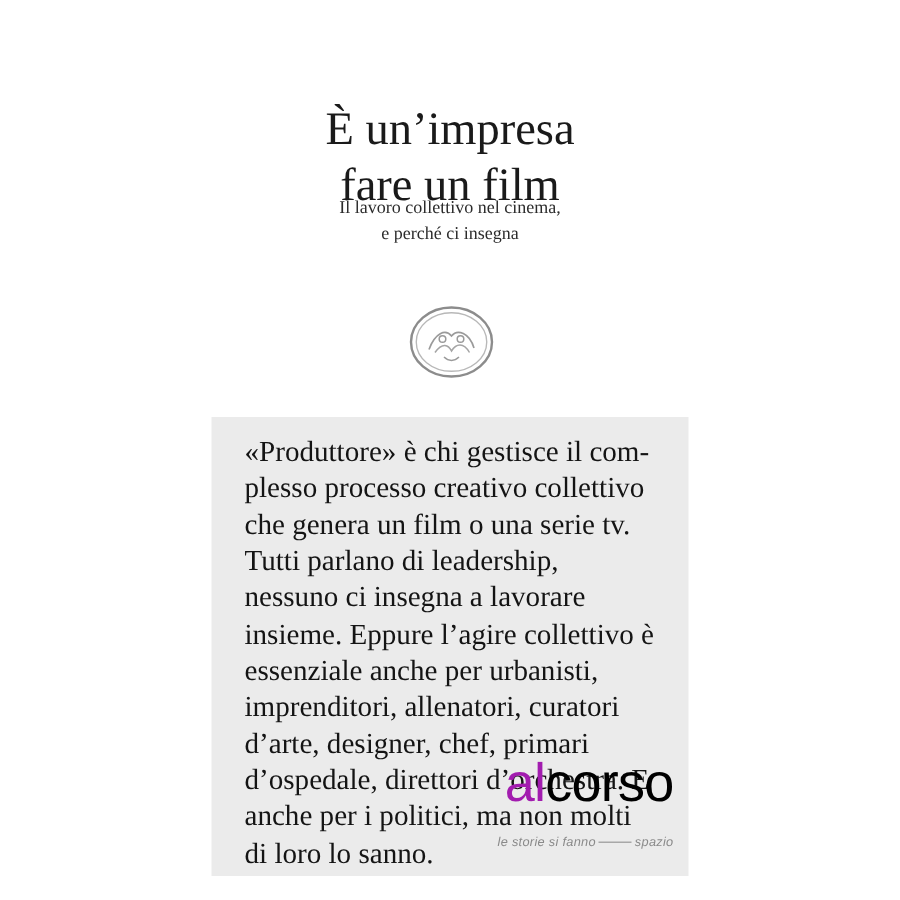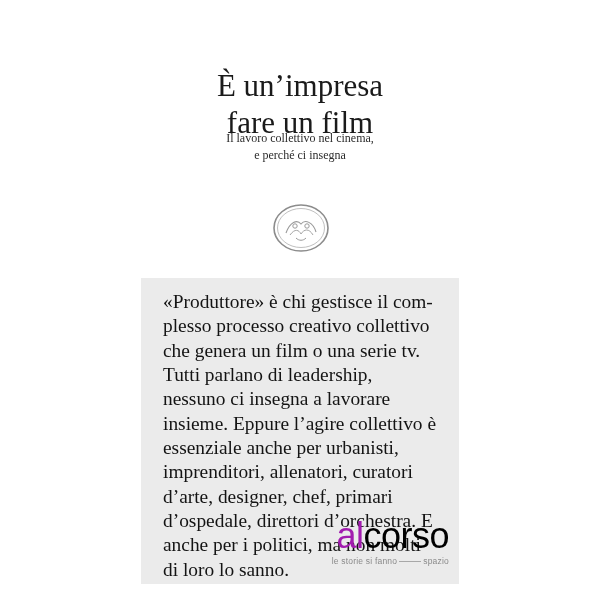--- a/index.html
+++ b/index.html
@@ -108,25 +108,26 @@
   }
   .imprint-name {
     font-size: 36px;
     line-height: 0.95;
     letter-spacing: -0.5px;
     font-family: "Liberation Sans", sans-serif;
   }
   .imprint-name .al { color: #a21caf; }
   .imprint-name .corso { color: #000000; }
   .imprint-tag {
-    margin-top: 3px;
+    margin-top: 17px;
     font-size: 8.5px;
     color: #8a8a8a;
     letter-spacing: 0.2px;
     font-family: "Liberation Sans", sans-serif;
+    font-style: italic;
   }
   .imprint-tag .rule {
     display: inline-block;
     width: 22px;
     border-bottom: 1px solid #a8a8a8;
     transform: translateY(-2px);
     margin: 0 2px;
   }
 </style>
 </head>

